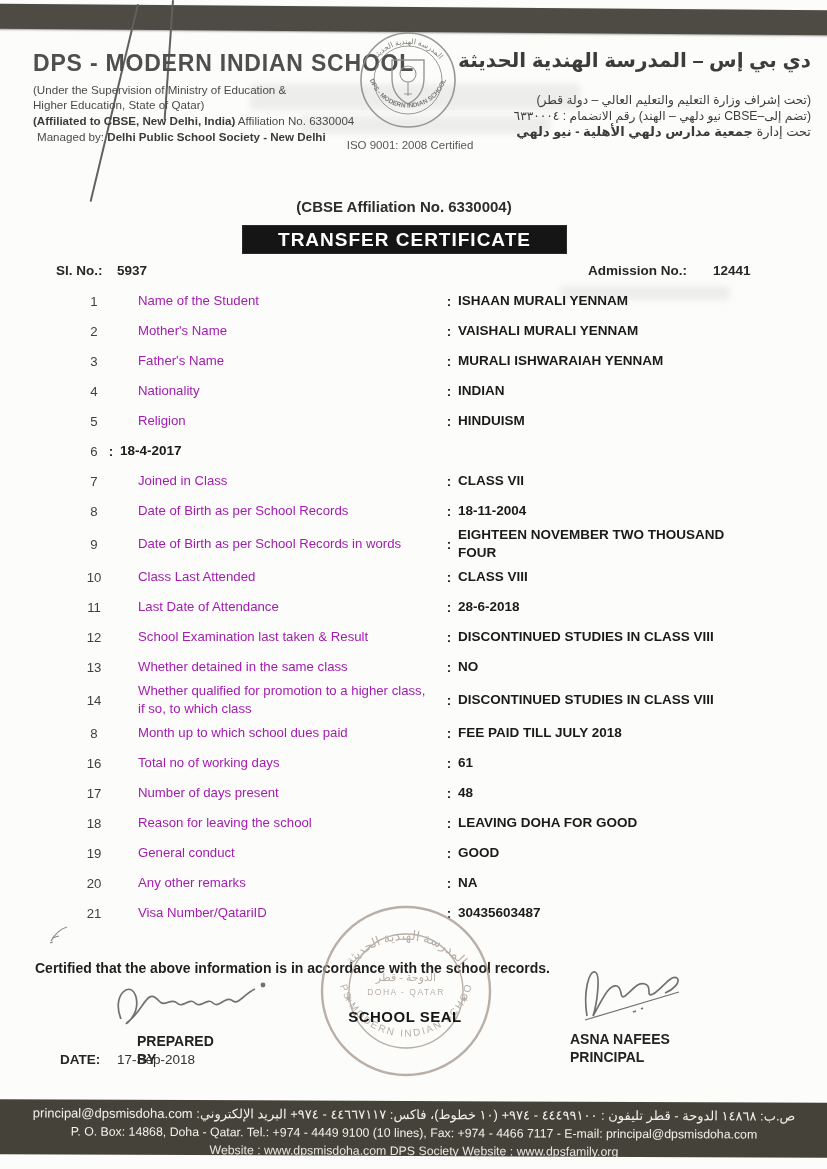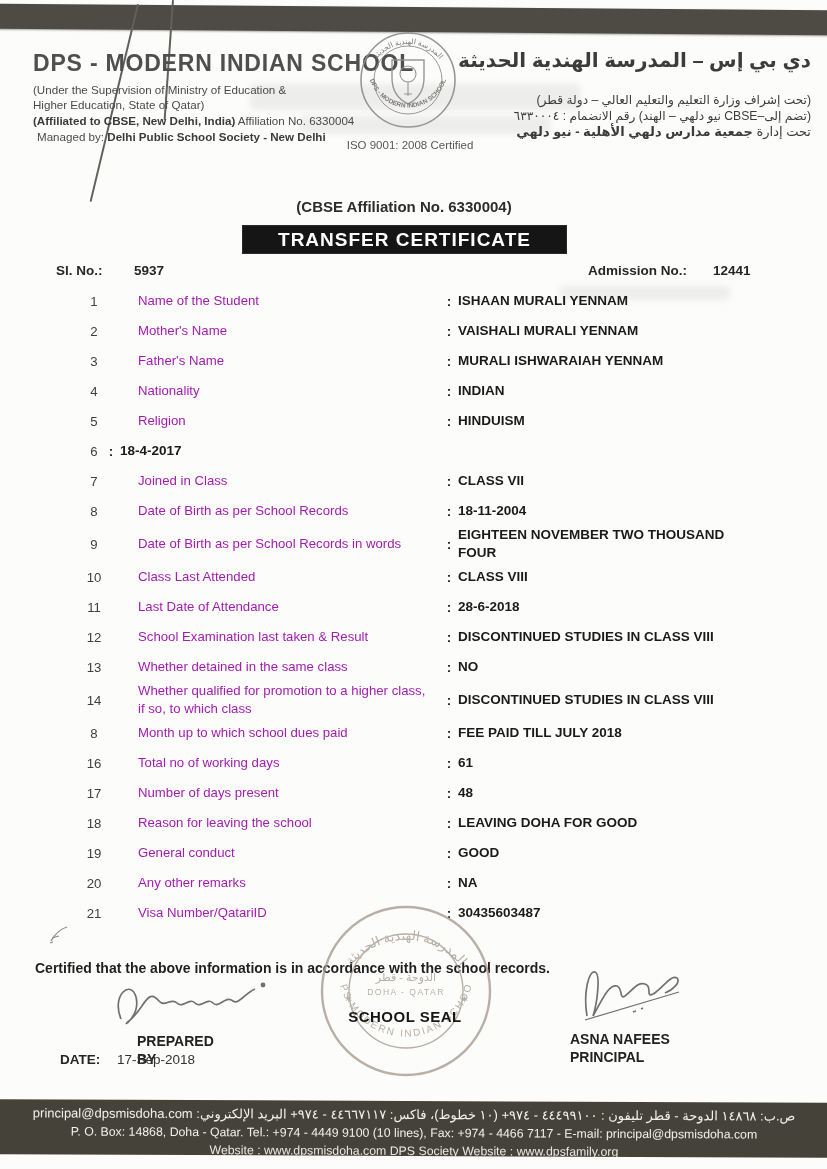--- a/index.html
+++ b/index.html
@@ -95,21 +95,21 @@
   <div class="abs ar ar-sub" style="right:16px;top:92px;margin-left:48px;">(تحت إشراف وزارة التعليم والتعليم العالي – دولة قطر)</div>
   <div class="abs ar ar-sub" style="right:16px;top:108px;">(تضم إلى–CBSE نيو دلهي – الهند) رقم الانضمام : ٦٣٣٠٠٠٤</div>
   <div class="abs ar ar-sub" style="right:16px;top:124px;font-size:13px;">
     <span>تحت إدارة </span><b>جمعية مدارس دلهي الأهلية - نيو دلهي</b>
   </div>
 
   <div class="abs cbse-line" style="left:243px;top:198px;width:322px;">(CBSE Affiliation No. 6330004)</div>
   <div class="abs title-bar" style="left:243px;top:226px;width:323px;height:27px;">TRANSFER CERTIFICATE</div>
 
   <div class="abs b13" style="left:56px;top:263px;">Sl. No.:</div>
-  <div class="abs b13" style="left:117px;top:263px;margin-left:17px;">5937</div>
+  <div class="abs b13" style="left:117px;top:263px;">5937</div>
   <div class="abs b13" style="left:588px;top:263px;">Admission No.:</div>
   <div class="abs b13" style="left:713px;top:263px;">12441</div>
 
   <div class="abs" id="rows-container" style="left:0;top:286px;width:827px;">
       <div class="trow">
       <div class="tnum">1</div>
       <div class="tlabel">
           <div>Name of the Student</div>
         </div>
       <div class="tcolon">:</div>

